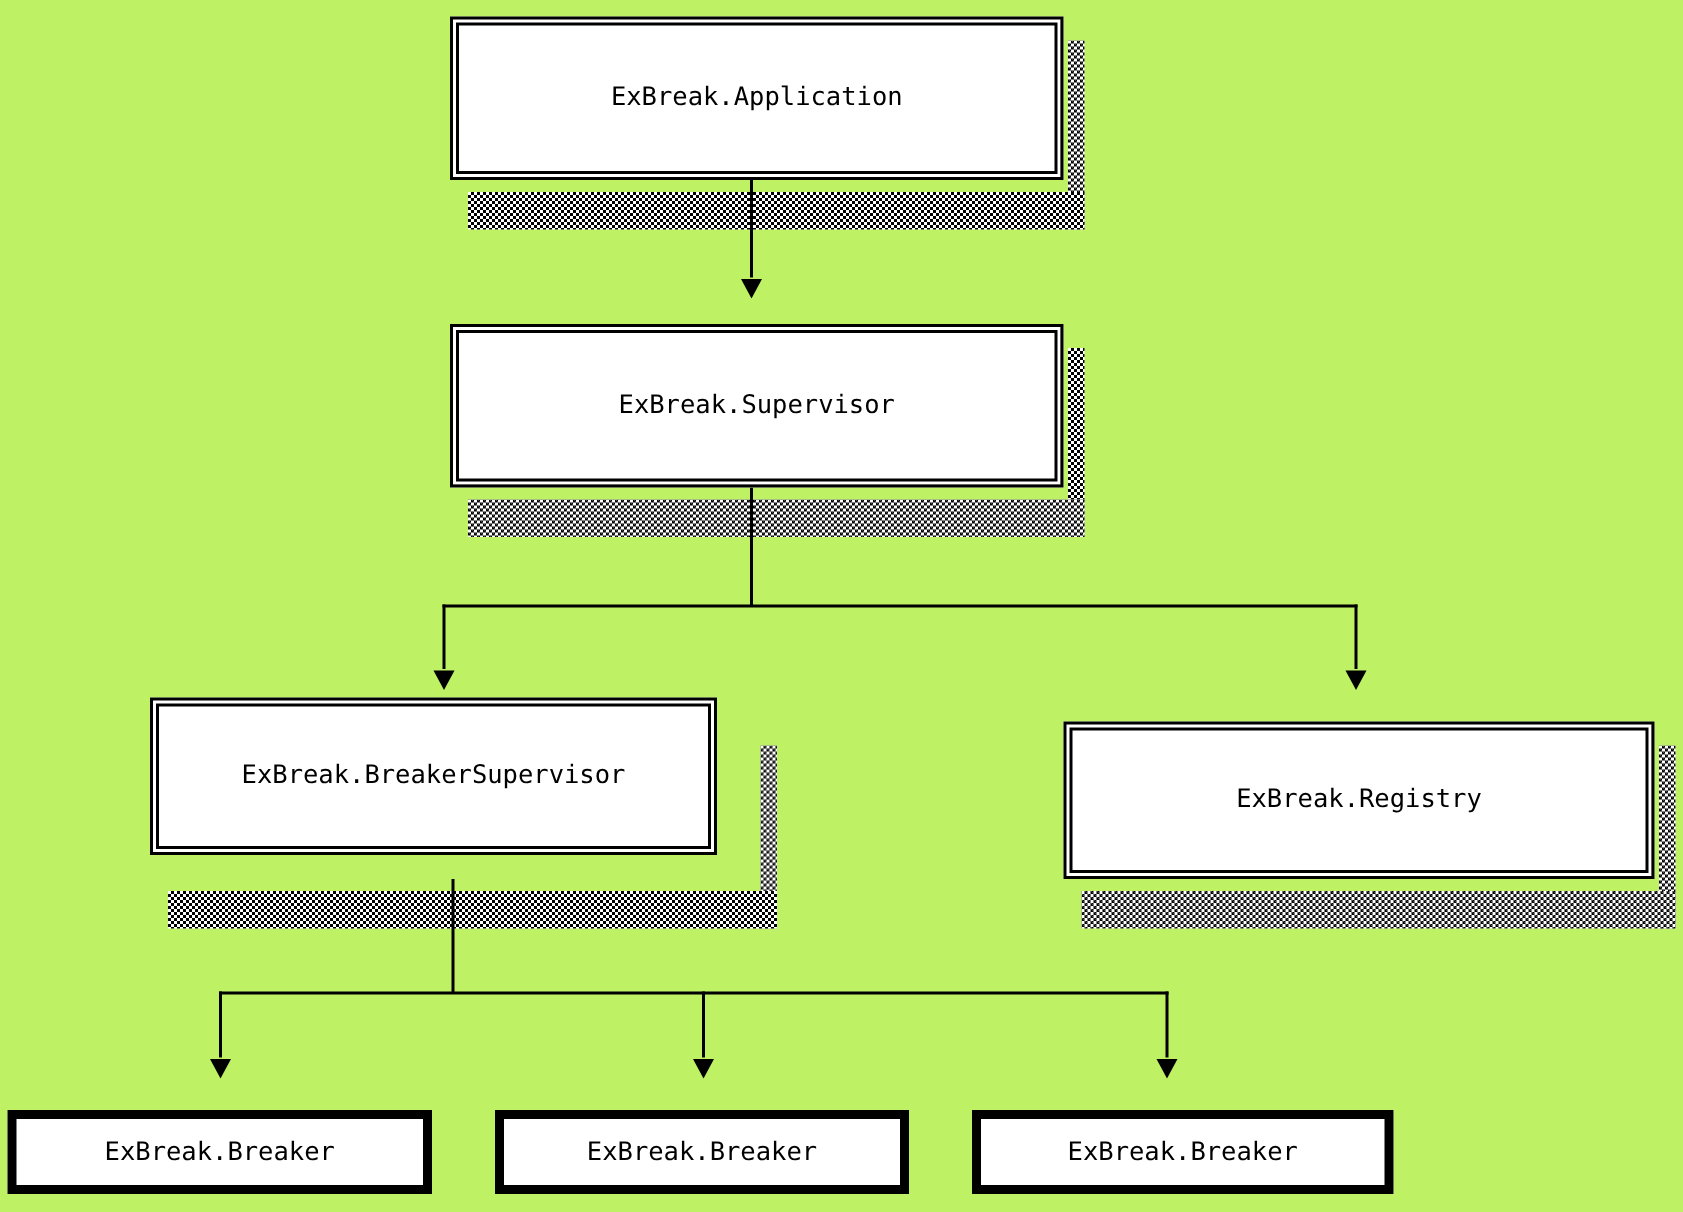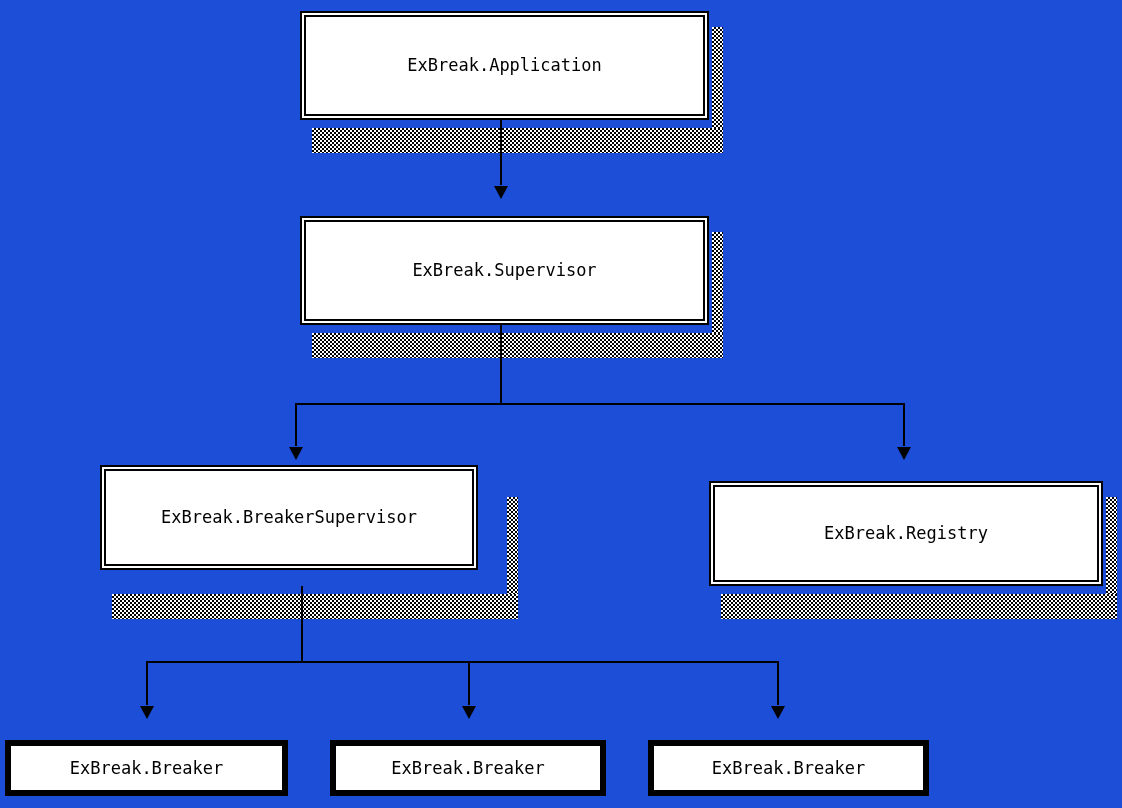--- a/index.html
+++ b/index.html
@@ -5,21 +5,21 @@
 <style>
   html, body {
     margin: 0;
     padding: 0;
     background: #ffffff;
   }
   #canvas {
     position: relative;
     width: 1122px;
     height: 808px;
-    background: #1d4ed8;
+    background: #bef264;
     overflow: hidden;
     font-family: "DejaVu Sans Mono", "Liberation Mono", monospace;
   }
 
   
   .node {
     position: absolute;
     box-sizing: border-box;
     background: #ffffff;
     display: flex;

